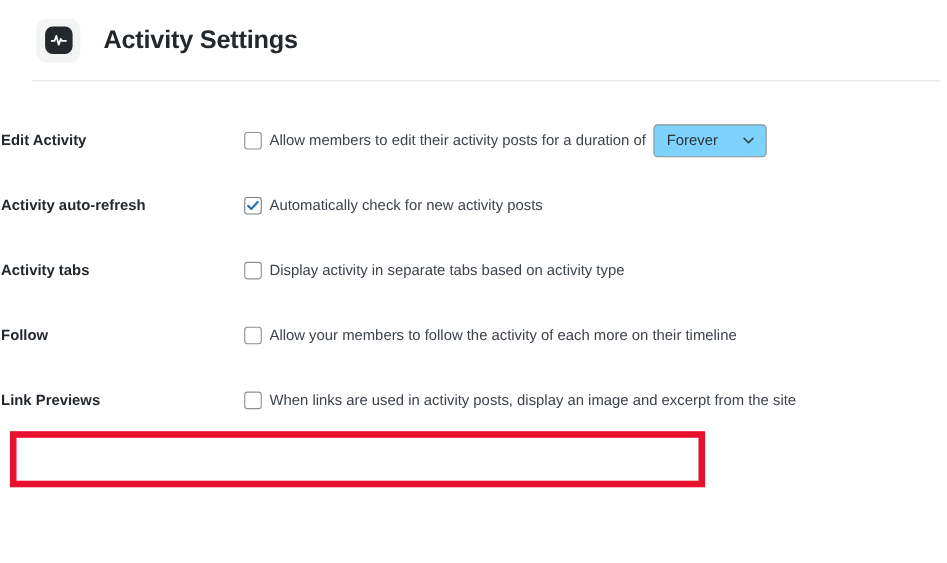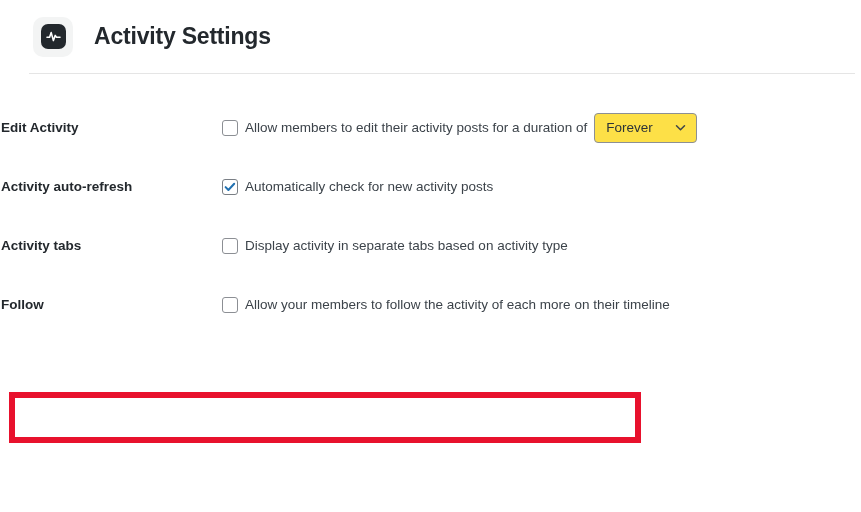--- a/index.html
+++ b/index.html
@@ -123,21 +123,21 @@
     line-height: 18px;
   }
 
   
   .select-box {
     margin-left: 7px;
     height: 30px;
     min-width: 103px;
     border: 1px solid #8c8f94;
     border-radius: 4px;
-    background: #fde047;
+    background: #7dd3fc;
     box-sizing: border-box;
     display: inline-flex;
     align-items: center;
     justify-content: space-between;
     padding: 0 9px 0 11px;
     cursor: pointer;
   }
   .select-value {
     font-size: 13.5px;
     color: #2c3338;
@@ -231,17 +231,28 @@
         <div class="field-inner">
           <span class="cb">
             
           </span>
           <span class="cb-label">Allow your members to follow the activity of each more on their timeline</span>
         </div>
       </td>
     </tr>
 
 
+    <tr class="settings-row">
+      <td class="row-label">Link Previews</td>
+      <td class="row-field">
+        <div class="field-inner">
+          <span class="cb">
+            
+          </span>
+          <span class="cb-label">When links are used in activity posts, display an image and excerpt from the site</span>
+        </div>
+      </td>
+    </tr>
 
   </tbody>
 </table>
 
 <div class="highlight-box"></div>
 
 </body></html>

